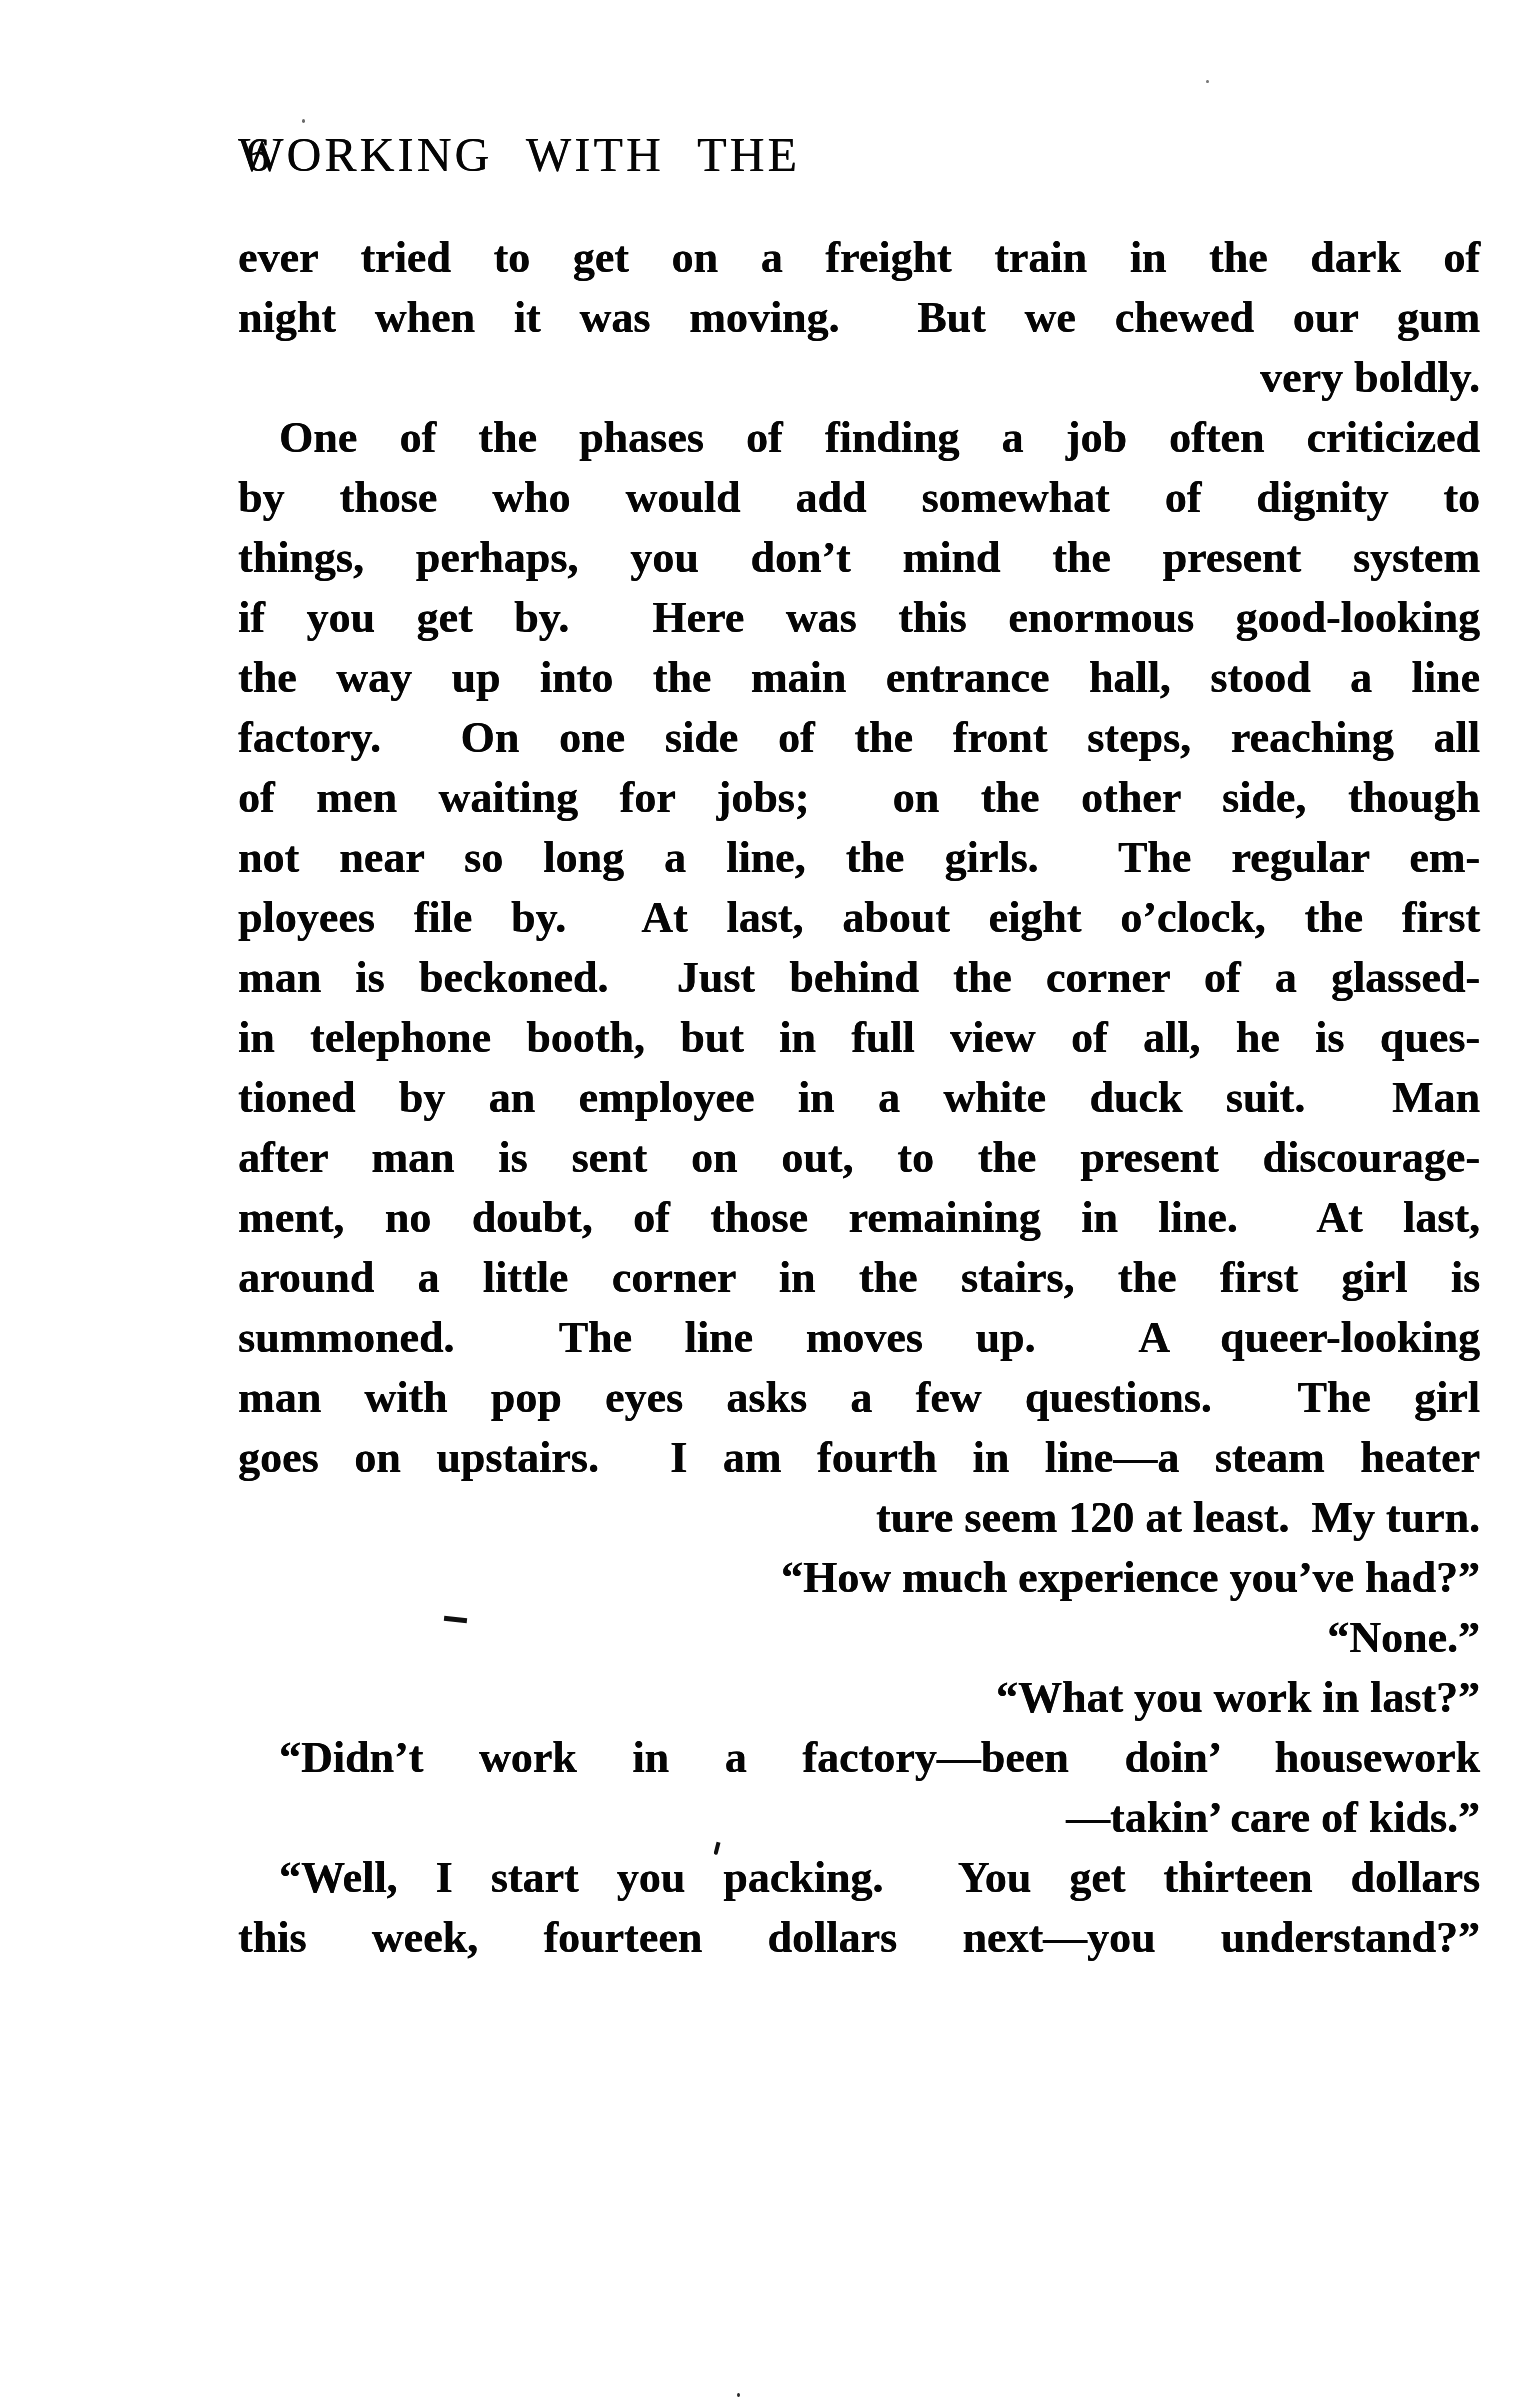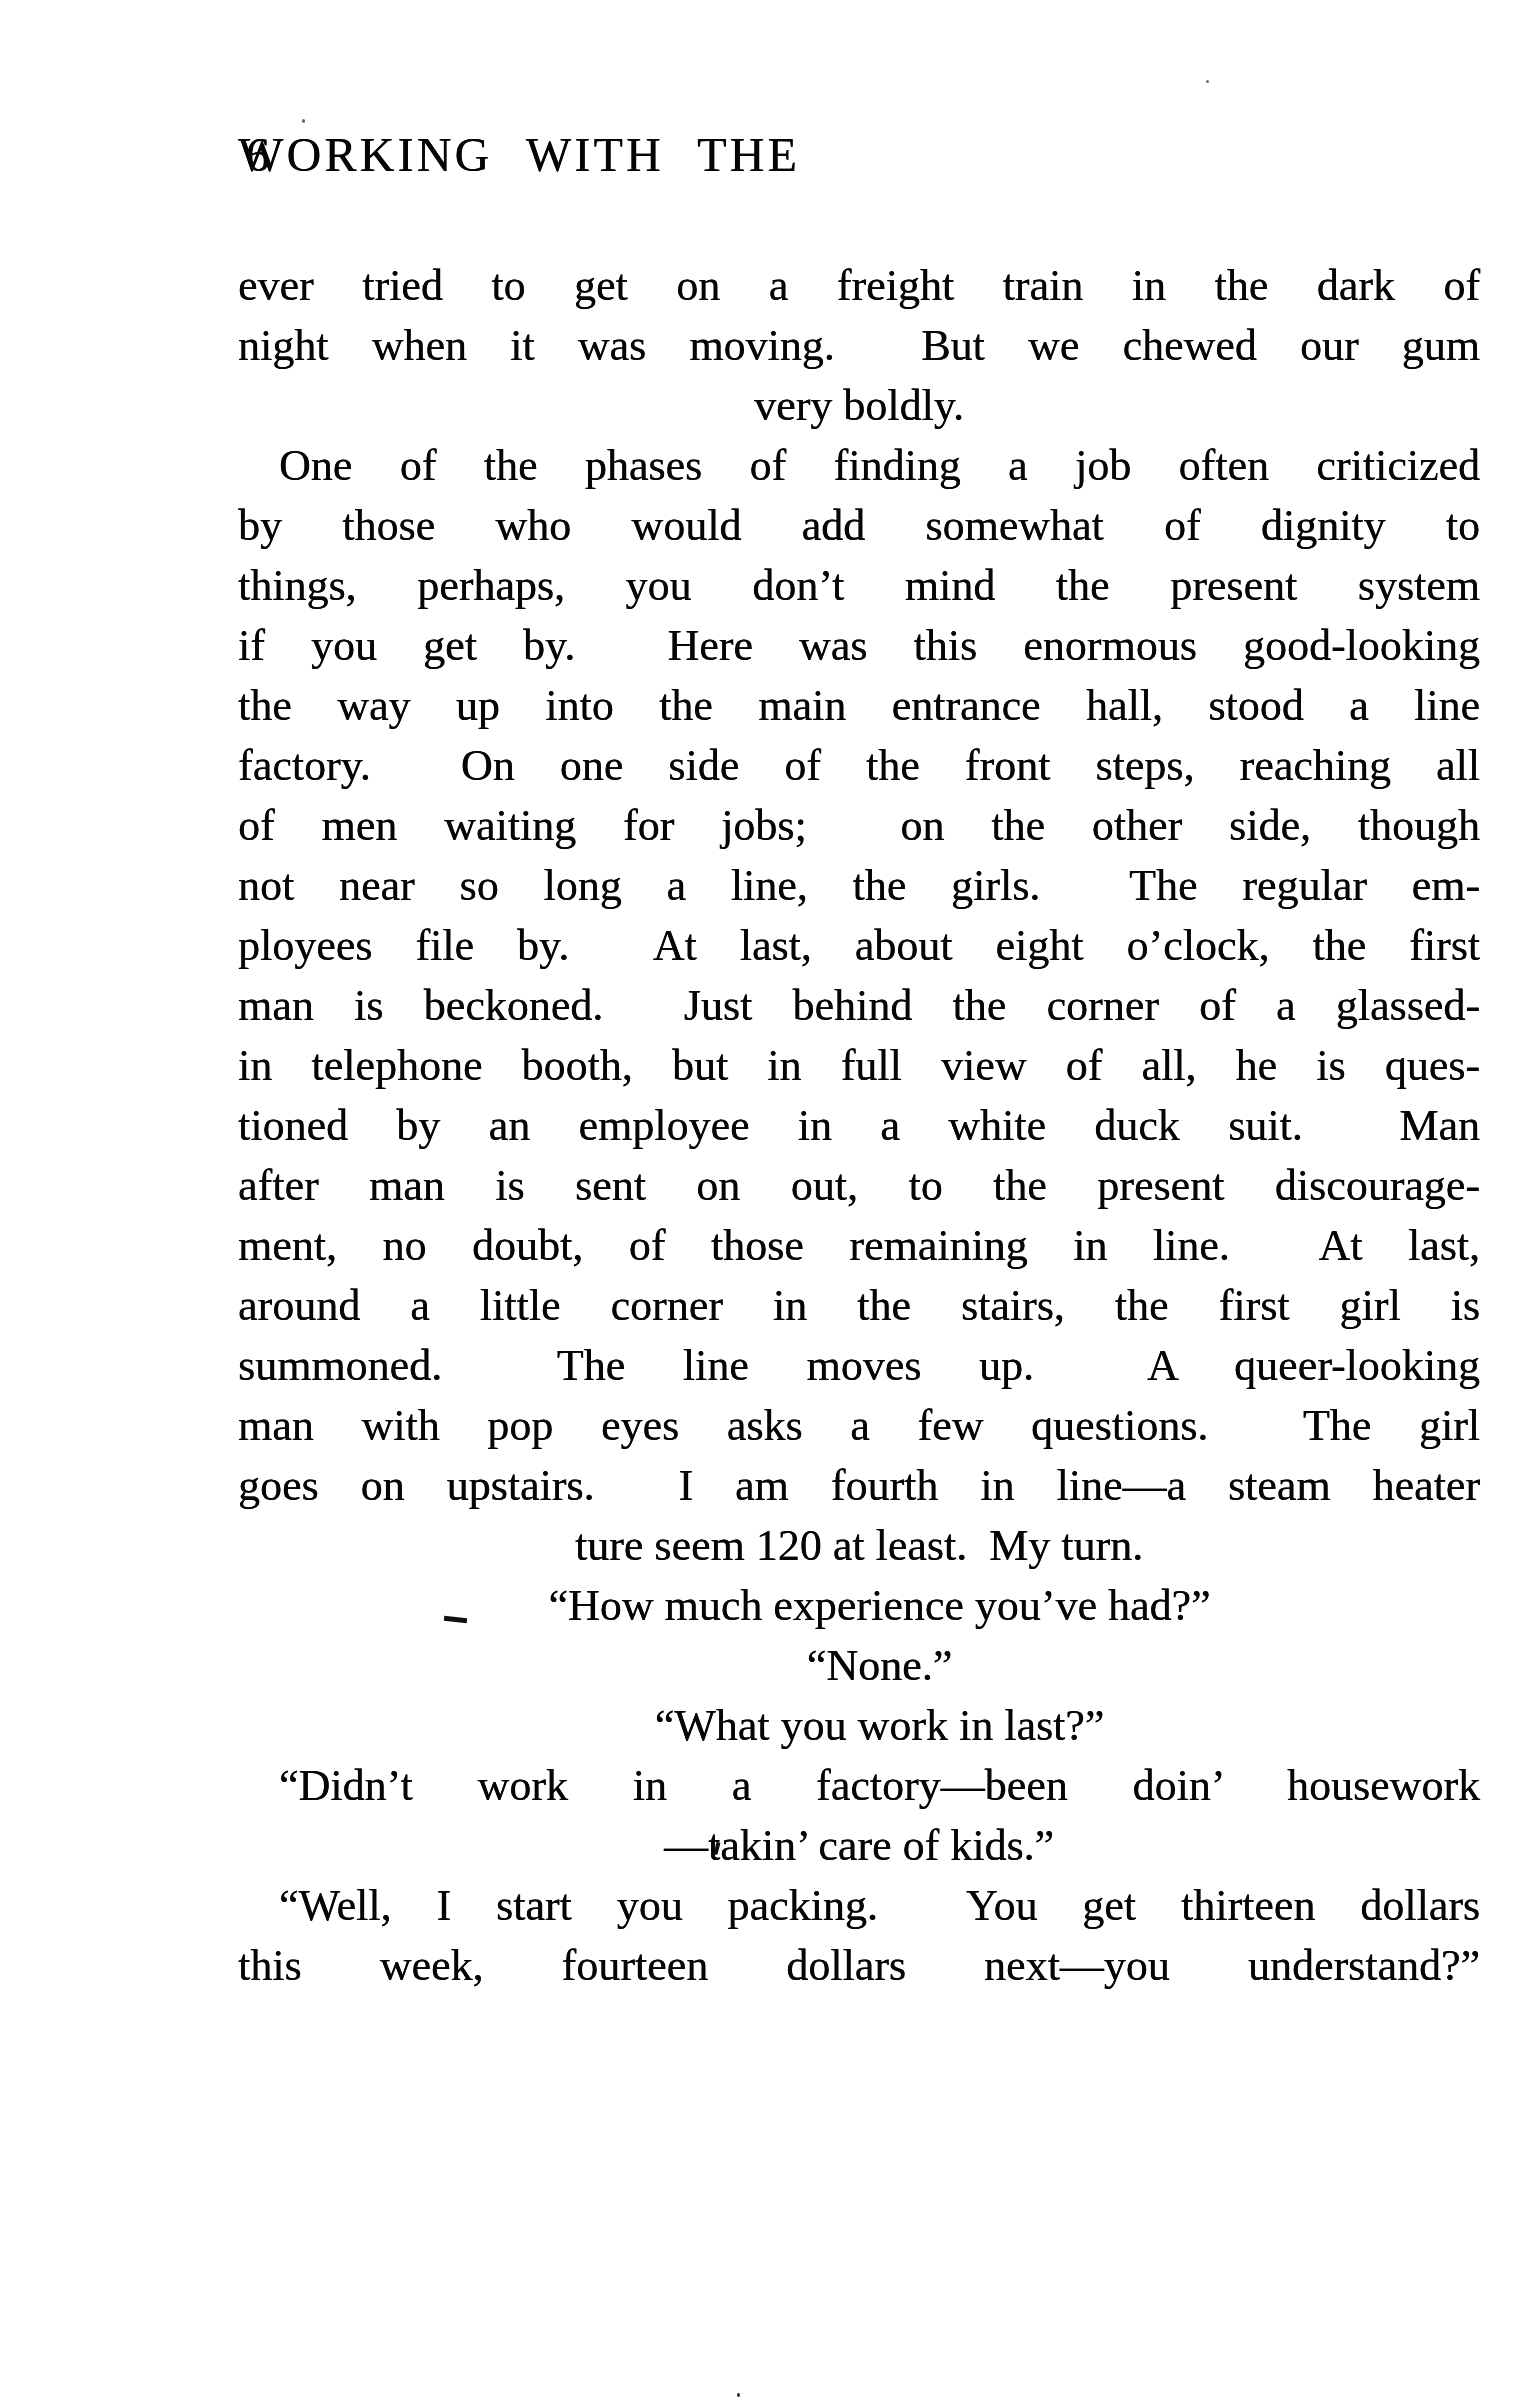--- a/index.html
+++ b/index.html
@@ -35,29 +35,30 @@
   .running {
     display: block;
     text-align: left;
     letter-spacing: 3.2px;
     word-spacing: 19px;
   }
   
   .textblock {
     position: absolute;
     left: 238px;
-    top: 256px;
+    top: 228px;
     width: 1242px;
+    font-weight: bold;
   }
   .line {
     height: 60px;
     line-height: 60px;
     font-size: 44px;
     white-space: nowrap;
-    text-align: center;
+    text-align: right;
   }
   .line.j {
     white-space: normal;
     text-align: justify;
     text-align-last: justify;
   }
   .line.ind {
     text-indent: 41px;
   }
   

